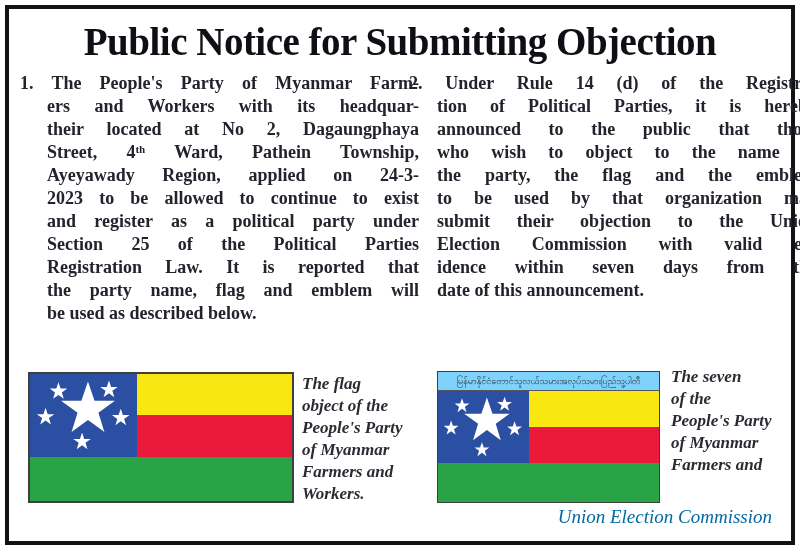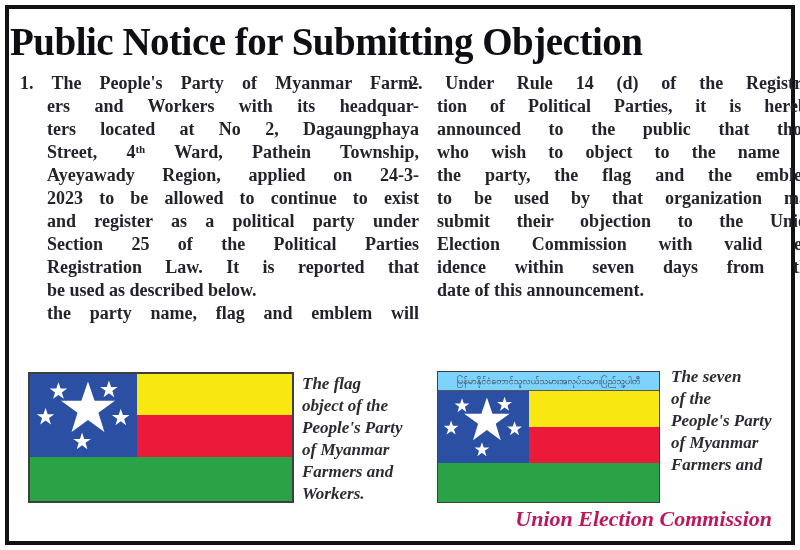--- a/index.html
+++ b/index.html
@@ -6,21 +6,21 @@
   .page {
     position:relative; width:800px; height:550px; background:#ffffff;
     font-family:"Liberation Serif","DejaVu Serif",serif; overflow:hidden;
   }
   .frame {
     position:absolute; left:5px; top:5px; right:5px; bottom:5px;
     border:4px solid #121216; pointer-events:none;
   }
   .title {
     position:absolute; left:10px; right:10px; top:19px; margin:0;
-    font-size:39px; font-weight:700; color:#0e0e14;
+    text-align:center; font-size:39px; font-weight:700; color:#0e0e14;
     letter-spacing:-0.5px;
   }
   .para {
     position:absolute; font-size:18px; font-weight:700; color:#23232d;
     padding-left:27px;
   }
   .para .ln {
     line-height:23px; text-align:justify; text-align-last:justify;
   }
   .para .ln.first { margin-left:-27px; }
@@ -64,43 +64,43 @@
   .caption {
     position:absolute; font-size:17px; font-weight:700; color:#2b2b33;
     line-height:22px;
     font-style:italic;
   }
   .caption-flag { left:302px; top:373px; width:135px; }
   .caption-emblem { left:671px; top:366px; width:125px; }
 
   .footer-sig {
     position:absolute; right:28px; top:506px;
-    font-size:22px; font-weight:700; font-style:italic; color:#be185d;
+    font-size:19px; font-weight:400; font-style:italic; color:#0369a1;
   }
 </style>
 </head>
 <body>
 
 <div class="page">
   <div class="frame"></div>
 
   <h1 class="title">Public Notice for Submitting Objection</h1>
 
   <div class="para para1">
     <div class="ln first">1. The People's Party of Myanmar Farm-</div>
     <div class="ln">ers and Workers with its headquar-</div>
-    <div class="ln">ters located at No 2, Dagaungphaya</div>
+    <div class="ln">their located at No 2, Dagaungphaya</div>
     <div class="ln">Street, 4ᵗʰ Ward, Pathein Township,</div>
     <div class="ln">Ayeyawady Region, applied on 24-3-</div>
     <div class="ln">2023 to be allowed to continue to exist</div>
     <div class="ln">and register as a political party under</div>
     <div class="ln">Section 25 of the Political Parties</div>
     <div class="ln">Registration Law. It is reported that</div>
+    <div class="ln">the party name, flag and emblem will</div>
     <div class="ln last">be used as described below.</div>
-    <div class="ln">the party name, flag and emblem will</div>
   </div>
 
   <div class="para para2">
     <div class="ln first">2. Under Rule 14 (d) of the Registra-</div>
     <div class="ln">tion of Political Parties, it is hereby</div>
     <div class="ln">announced to the public that those</div>
     <div class="ln">who wish to object to the name of</div>
     <div class="ln">the party, the flag and the emblem</div>
     <div class="ln">to be used by that organization may</div>
     <div class="ln">submit their objection to the Union</div>

